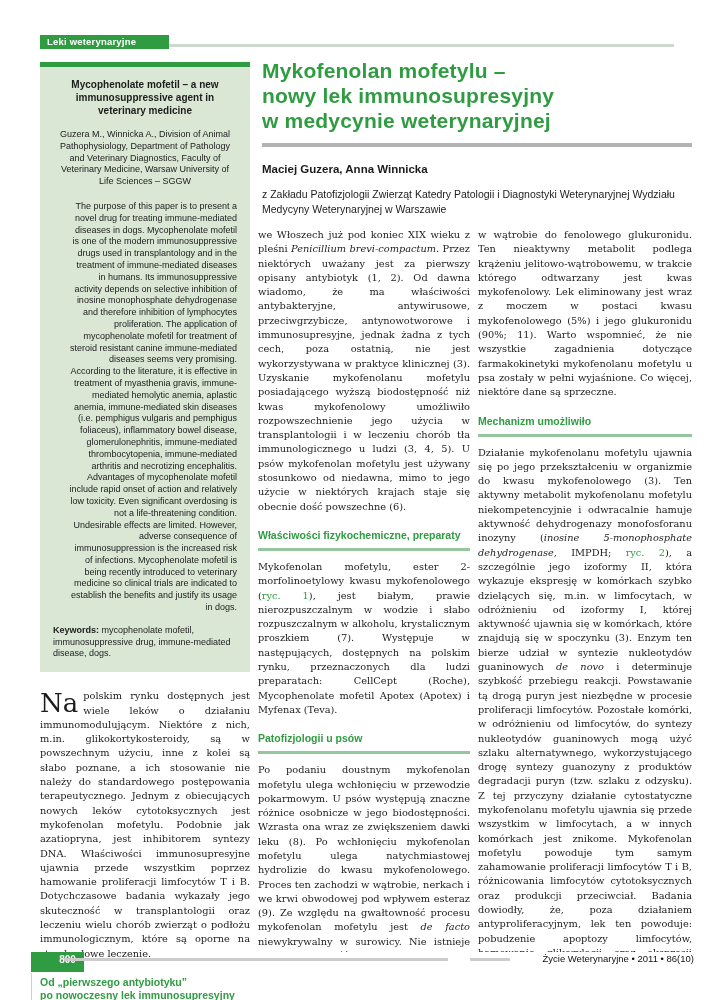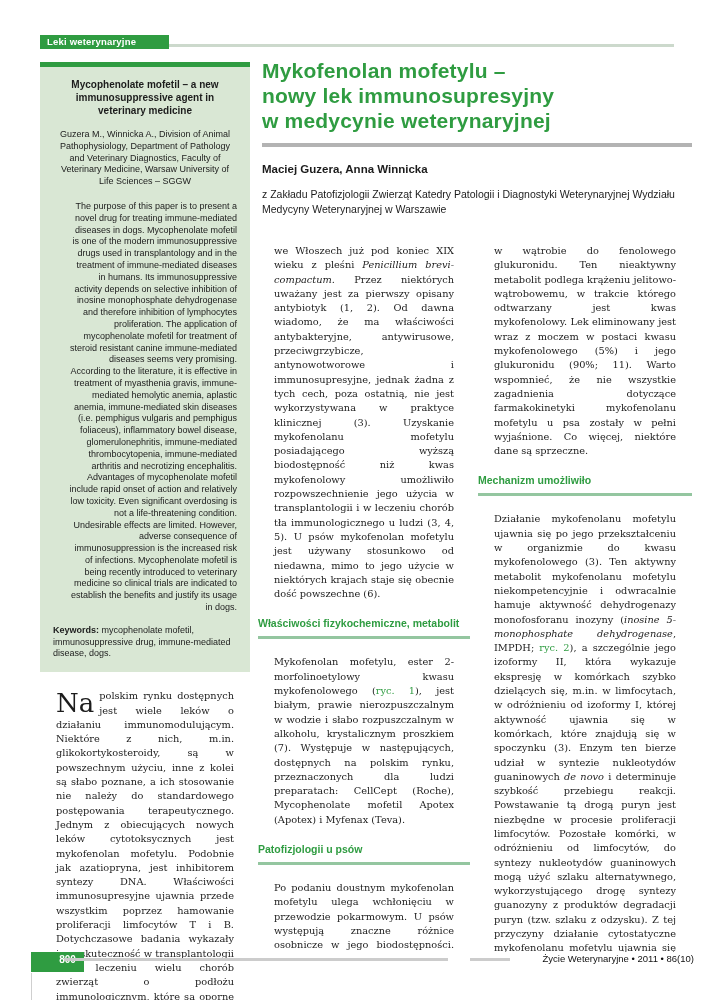--- a/index.html
+++ b/index.html
@@ -23,21 +23,21 @@
 
   
   .main-head{position:absolute;left:262px;top:58px;width:430px;}
   .a-title{color:var(--grn);font:bold 21px/25px "Liberation Sans",sans-serif;letter-spacing:.2px;}
   .title-rule{height:4px;background:#b3b3b3;margin:10px 0 0 0;}
   .a-authors{font:bold 11.5px "Liberation Sans",sans-serif;margin-top:16px;}
   .a-affil{font:10.5px/15px "Liberation Sans",sans-serif;margin-top:12px;width:420px;}
 
   
   .bodytxt{font-family:"DejaVu Serif",serif;font-size:9.8px;line-height:14.3px;text-align:justify;}
-  .bodytxt p{margin:16px;}
+  .bodytxt p{margin:0;}
   .col{position:absolute;top:228px;height:724px;overflow:hidden;}
   .col-mid{left:258px;width:212px;}
   .col-right{left:478px;width:214px;}
   .leftbody{margin-top:17px;}
   .sec-h{color:var(--grn);font:bold 10.5px/13px "Liberation Sans",sans-serif;margin:15px 0 0 0;text-align:left;}
   .sec-rule{height:3px;background:#94c6a0;margin:6px 0 9px 0;}
   .dropcap{float:left;font-family:"DejaVu Serif",serif;font-size:26px;line-height:25px;font-weight:normal;
            padding:2px 5px 0 0;}
   em{font-style:italic;}
   .grn{color:var(--grn);}
@@ -84,21 +84,21 @@
       <div>nowy lek immunosupresyjny</div>
       <div>w medycynie weterynaryjnej</div>
     </div>
     <div class="title-rule"></div>
     <div class="a-authors">Maciej Guzera, Anna Winnicka</div>
     <div class="a-affil">z Zakładu Patofizjologii Zwierząt Katedry Patologii i Diagnostyki Weterynaryjnej Wydziału Medycyny Weterynaryjnej w Warszawie</div>
   </div>
 
   <div class="col col-mid bodytxt">
     <p>we Włoszech już pod koniec XIX wieku z pleśni <em>Penicillium brevi-compactum</em>. Przez niektórych uważany jest za pierwszy opisany antybiotyk (1, 2). Od dawna wiadomo, że ma właściwości antybakteryjne, antywirusowe, przeciwgrzybicze, antynowotworowe i immunosupresyjne, jednak żadna z tych cech, poza ostatnią, nie jest wykorzystywana w praktyce klinicznej (3). Uzyskanie mykofenolanu mofetylu posiadającego wyższą biodostępność niż kwas mykofenolowy umożliwiło rozpowszechnienie jego użycia w transplantologii i w leczeniu chorób tła immunologicznego u ludzi (3, 4, 5). U psów mykofenolan mofetylu jest używany stosunkowo od niedawna, mimo to jego użycie w niektórych krajach staje się obecnie dość powszechne (6).</p>
-    <h3 class="sec-h">Właściwości fizykochemiczne, metabolit</h3>
+    <h3 class="sec-h">Właściwości fizykochemiczne, preparaty</h3>
     <div class="sec-rule"></div>
     <p>Mykofenolan mofetylu, ester 2-morfolinoetylowy kwasu mykofenolowego (<span class="grn">ryc. 1</span>), jest białym, prawie nierozpuszczalnym w wodzie i słabo rozpuszczalnym w alkoholu, krystalicznym proszkiem (7). Występuje w następujących, dostępnych na polskim rynku, przeznaczonych dla ludzi preparatach: CellCept (Roche), Mycophenolate mofetil Apotex (Apotex) i Myfenax (Teva).</p>
     <h3 class="sec-h">Patofizjologii u psów</h3>
     <div class="sec-rule"></div>
     <p>Po podaniu doustnym mykofenolan mofetylu ulega wchłonięciu w przewodzie pokarmowym. U psów występują znaczne różnice osobnicze w jego biodostępności. Wzrasta ona wraz ze zwiększeniem dawki leku (8). Po wchłonięciu mykofenolan mofetylu ulega natychmiastowej hydrolizie do kwasu mykofenolowego. Proces ten zachodzi w wątrobie, nerkach i we krwi obwodowej pod wpływem esteraz (9). Ze względu na gwałtowność procesu mykofenolan mofetylu jest <em>de facto</em> niewykrywalny w surowicy. Nie istnieje liniowa zależność między dawką leku a stężeniem kwasu mykofenolowego we krwi. Występują też spore wahania w stężeniu, jakie osiąga kwas mykofenolowy w surowicy u różnych osobników (10). We krwi wiąże się on z albuminami. Dość szybko jest metabolizowany</p>
   </div>
 
   <div class="col col-right bodytxt">
     <p>w wątrobie do fenolowego glukuronidu. Ten nieaktywny metabolit podlega krążeniu jelitowo-wątrobowemu, w trakcie którego odtwarzany jest kwas mykofenolowy. Lek eliminowany jest wraz z moczem w postaci kwasu mykofenolowego (5%) i jego glukuronidu (90%; 11). Warto wspomnieć, że nie wszystkie zagadnienia dotyczące farmakokinetyki mykofenolanu mofetylu u psa zostały w pełni wyjaśnione. Co więcej, niektóre dane są sprzeczne.</p>
     <h3 class="sec-h">Mechanizm umożliwiło</h3>

